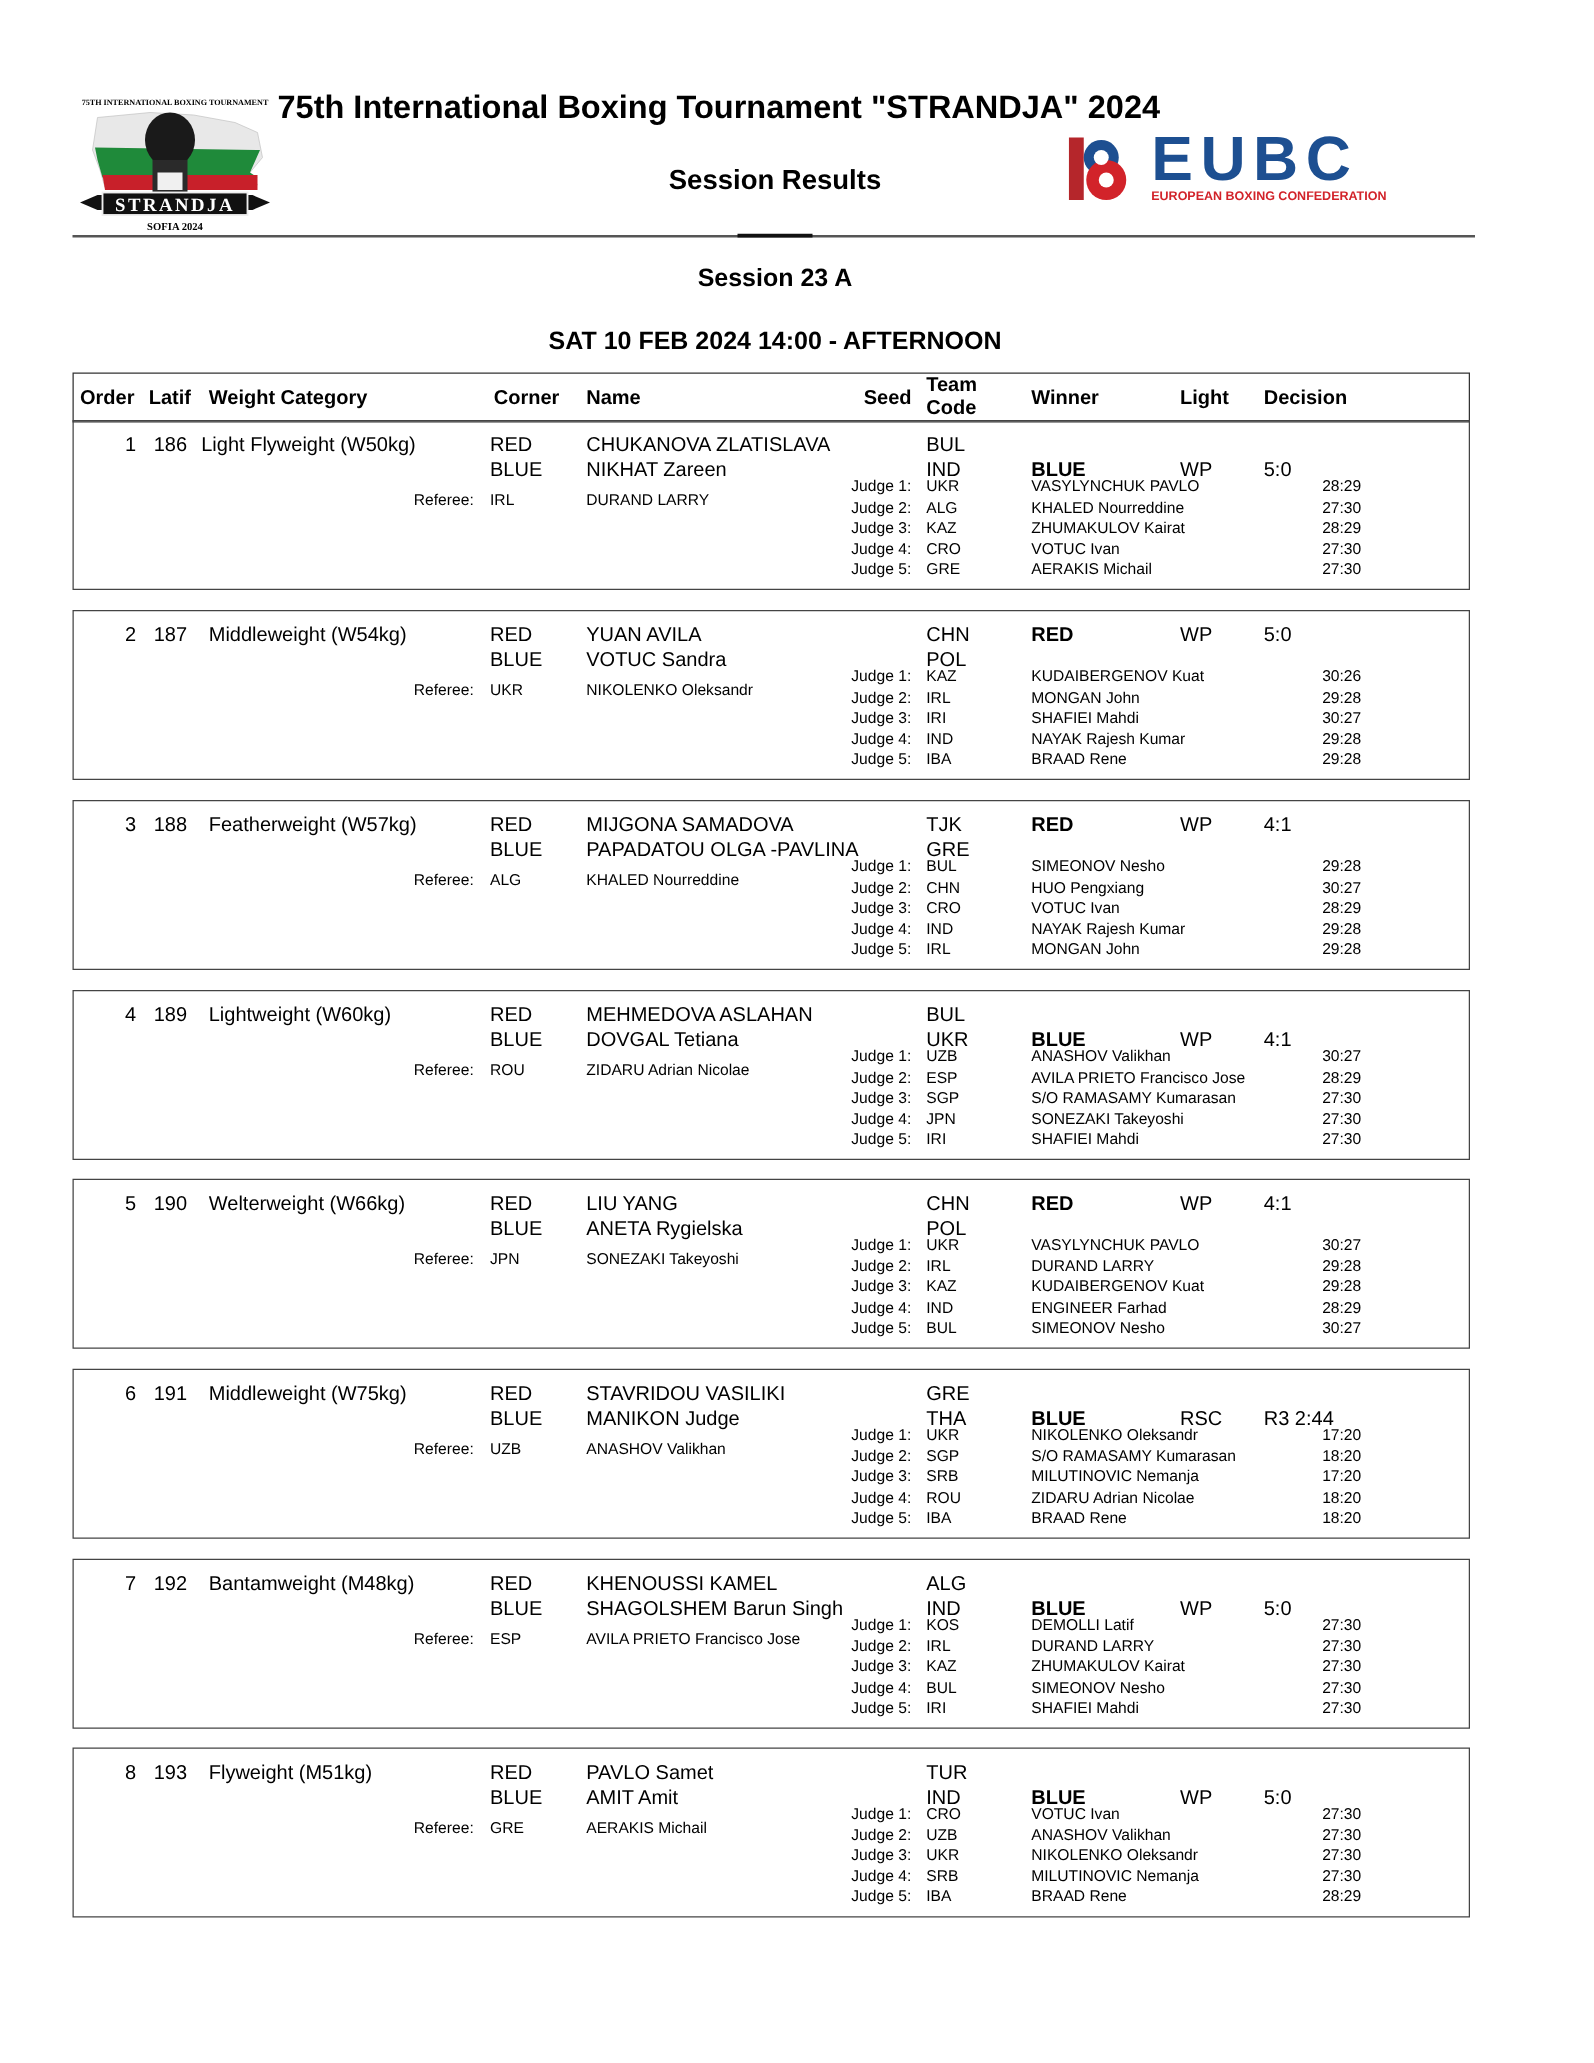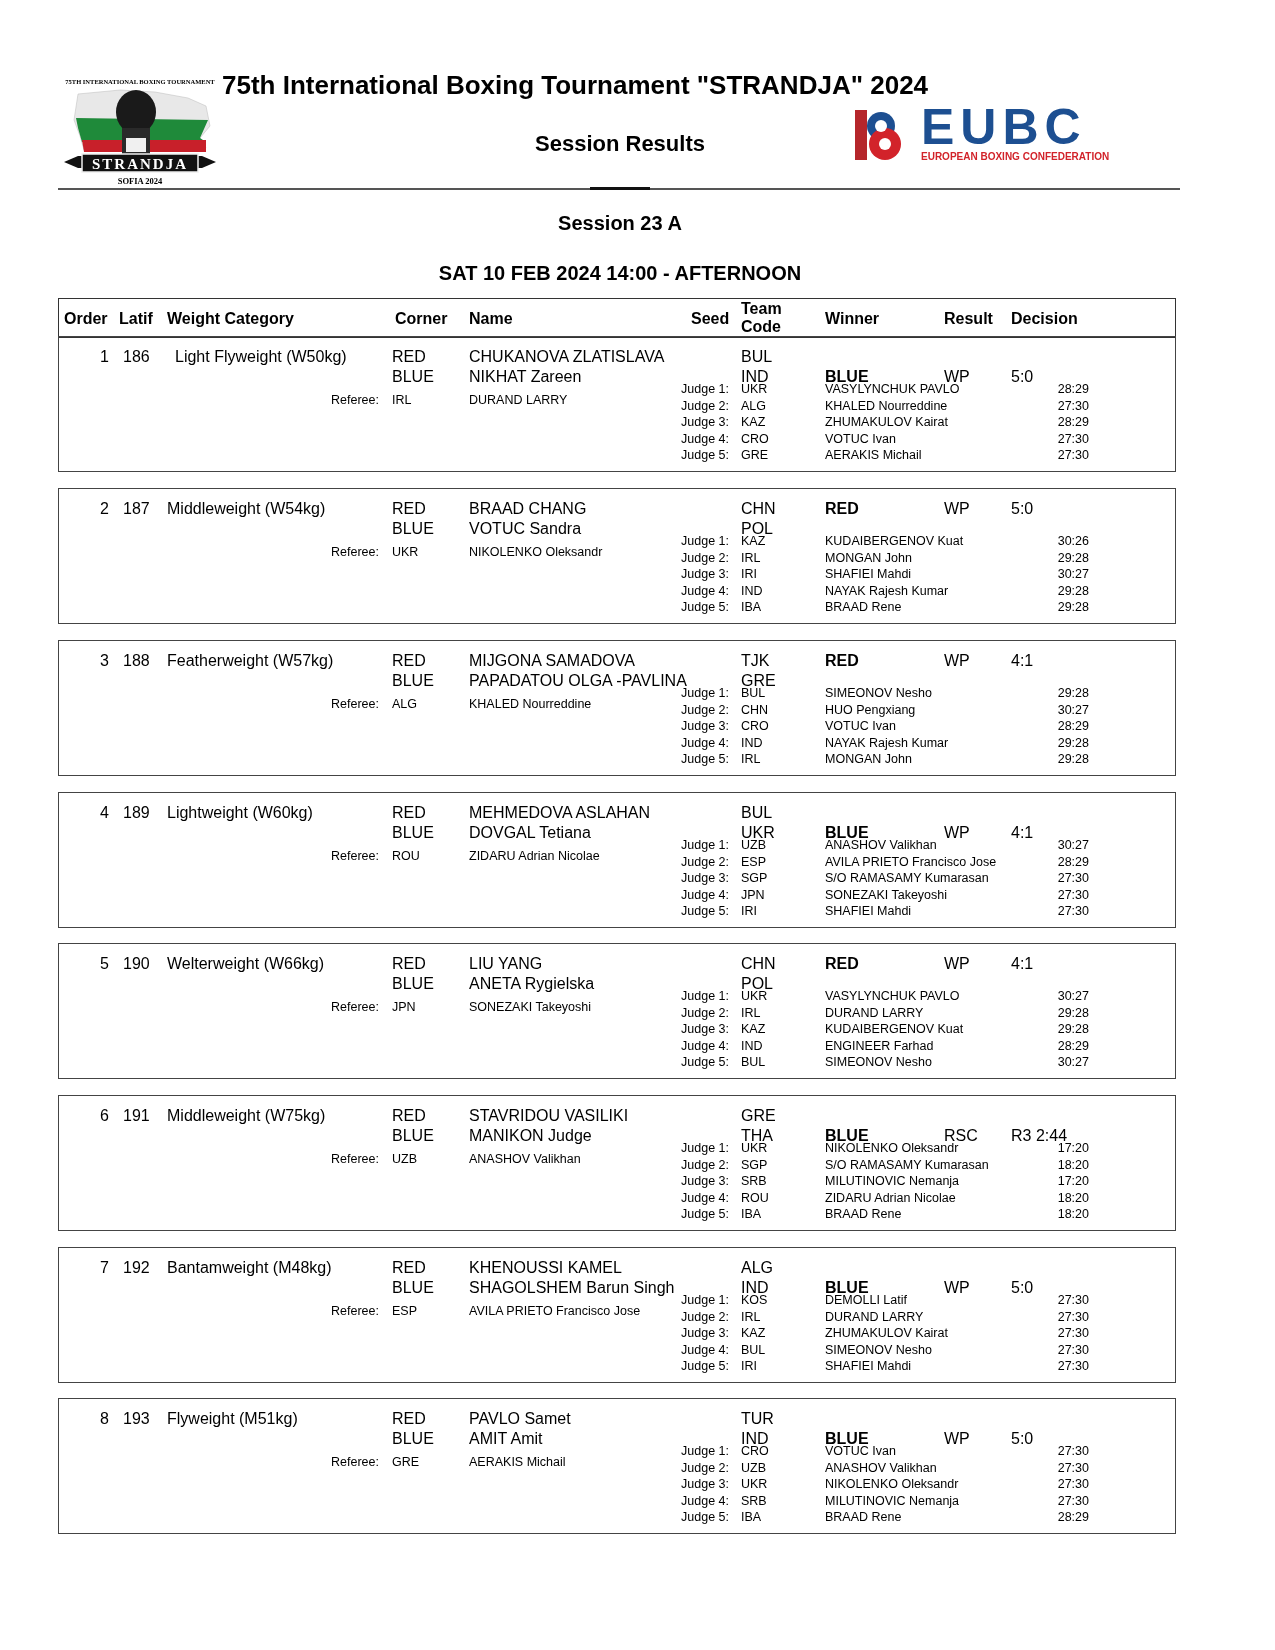--- a/index.html
+++ b/index.html
@@ -76,29 +76,29 @@
   <span class="h" style="left:60px">Latif</span>
   <span class="h" style="left:108px">Weight Category</span>
   <span class="h" style="left:336px">Corner</span>
   <span class="h" style="left:410px">Name</span>
   <span class="h" style="left:632px">Seed</span>
   <span class="h2" style="left:682px">
     <span>Team</span><br>
     <span>Code</span>
   </span>
   <span class="h" style="left:766px">Winner</span>
-  <span class="h" style="left:885px">Result</span>
+  <span class="h" style="left:885px">Light</span>
   <span class="h" style="left:952px">Decision</span>
 </div>
 
 <div id="bouts">
     <div class="bout" style="top: 336px;">
     <span class="t r1" style="left:0;width:50px;text-align:right">1</span>
     <span class="t r1" style="left:64px">186</span>
-    <span class="t r1" style="left:116px">Light Flyweight (W50kg)</span>
+    <span class="t r1" style="left:102px">Light Flyweight (W50kg)</span>
 
     <span class="t r1" style="left:333px">RED</span>
     <span class="t r1" style="left:410px">CHUKANOVA ZLATISLAVA</span>
     <span class="t r1" style="left:682px">BUL</span>
 
     <span class="t r2" style="left:333px">BLUE</span>
     <span class="t r2" style="left:410px">NIKHAT Zareen</span>
     <span class="t r2" style="left:682px">IND</span>
 
     <span class="t b winner r2" style="left:766px">BLUE</span>
@@ -131,21 +131,21 @@
         <span class="s" style="top: 111px; left: 766px;">AERAKIS Michail</span>
         <span class="s" style="top: 111px; left: 990px; width: 40px; text-align: right;">27:30</span>
       </div>
   </div>
     <div class="bout" style="top: 488px;">
     <span class="t r1" style="left:0;width:50px;text-align:right">2</span>
     <span class="t r1" style="left:64px">187</span>
     <span class="t r1" style="left:108px">Middleweight (W54kg)</span>
 
     <span class="t r1" style="left:333px">RED</span>
-    <span class="t r1" style="left:410px">BRAAD CHANG</span>
+    <span class="t r1" style="left:410px">YUAN AVILA</span>
     <span class="t r1" style="left:682px">CHN</span>
 
     <span class="t r2" style="left:333px">BLUE</span>
     <span class="t r2" style="left:410px">VOTUC Sandra</span>
     <span class="t r2" style="left:682px">POL</span>
 
     <span class="t b winner r1" style="left:766px">RED</span>
     <span class="t res r1" style="left:885px">WP</span>
     <span class="t dec r1" style="left:952px">5:0</span>
 

